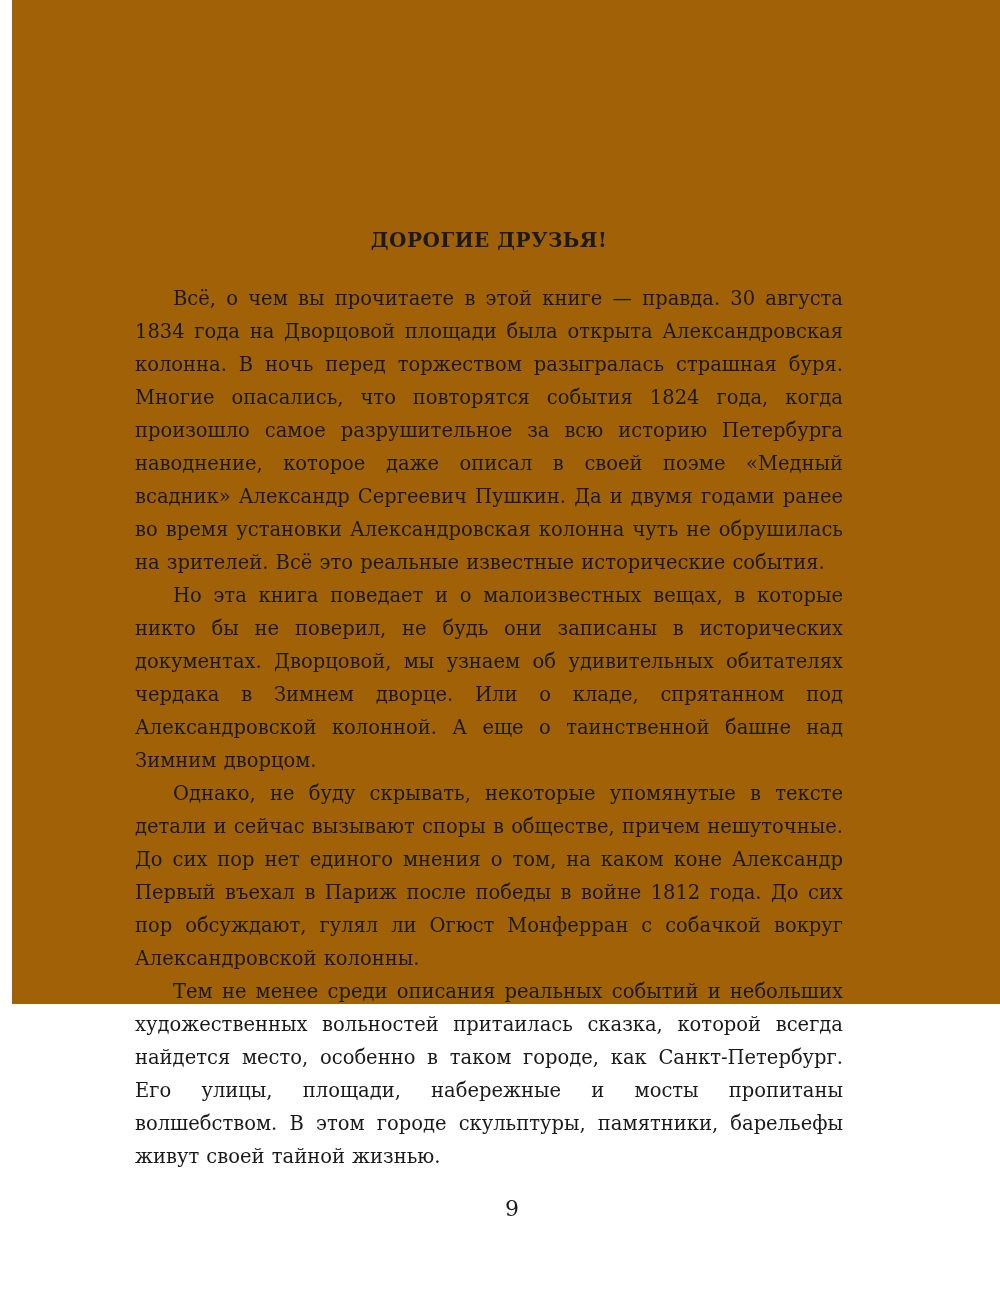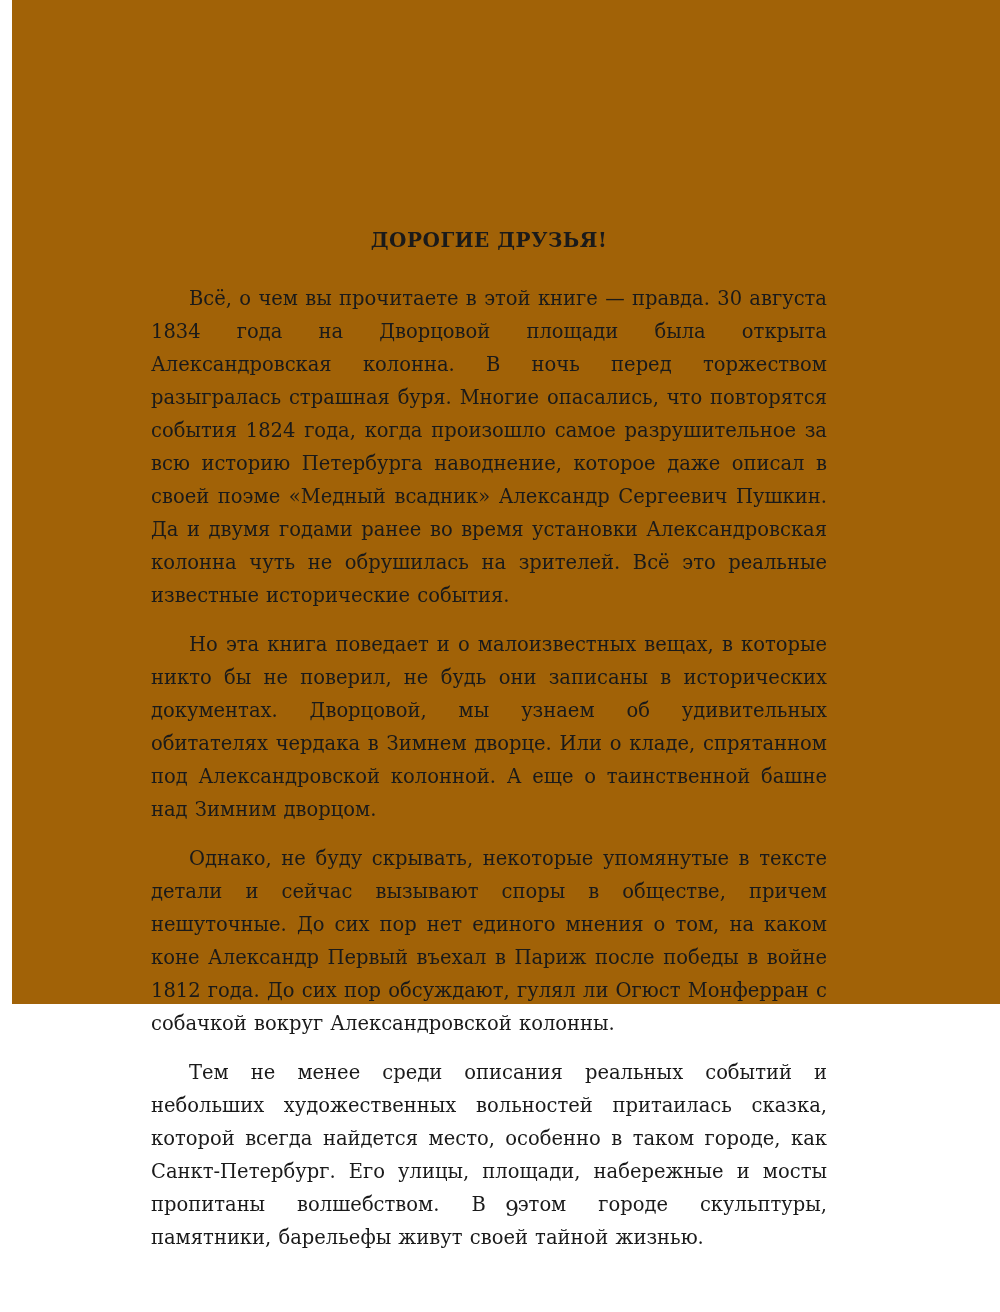--- a/index.html
+++ b/index.html
@@ -35,21 +35,21 @@
     text-align: center;
     letter-spacing: 0.5px;
     margin: 0 0 30px 0;
     color: #1a1a1a;
   }
   .paragraph {
     font-size: 19.5px;
     line-height: 33px;
     text-align: justify;
     text-indent: 38px;
-    margin: 16px;
+    margin: 0;
     color: #1a1a1a;
     word-spacing: 1px;
   }
   .page-number {
     position: absolute;
     top: 1196px;
     left: 0;
     width: 1000px;
     text-align: center;
     font-size: 22px;

